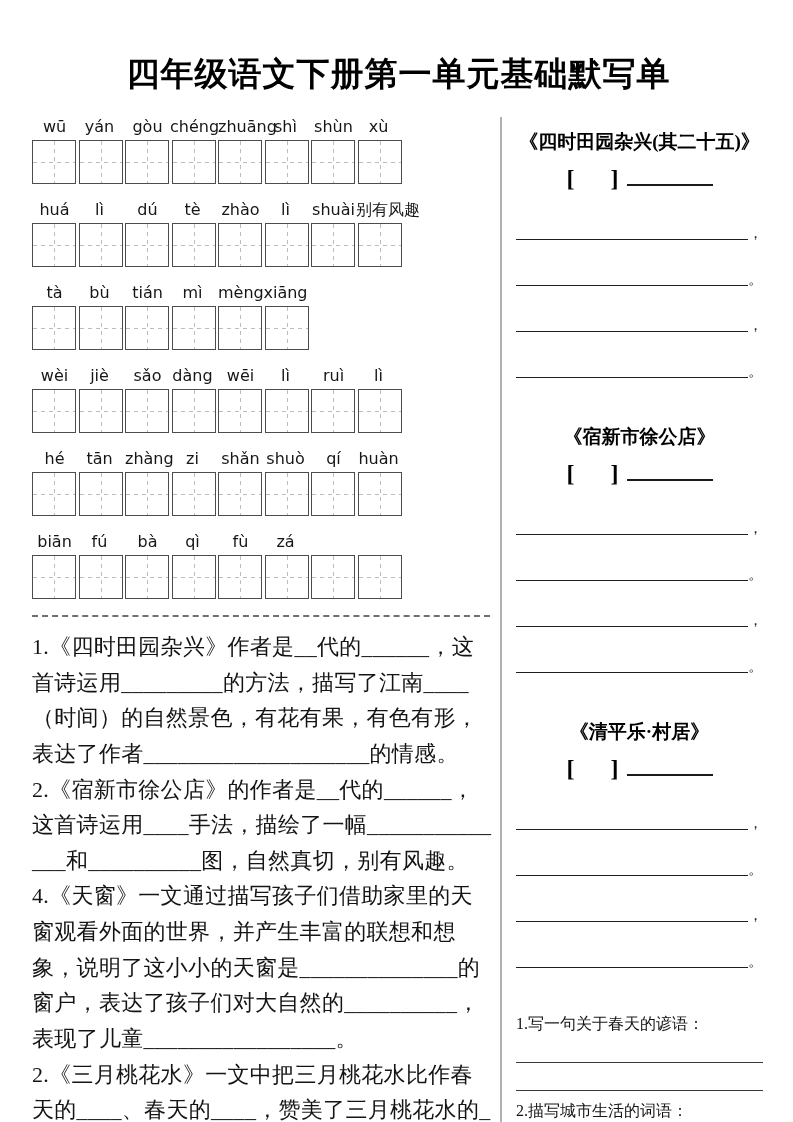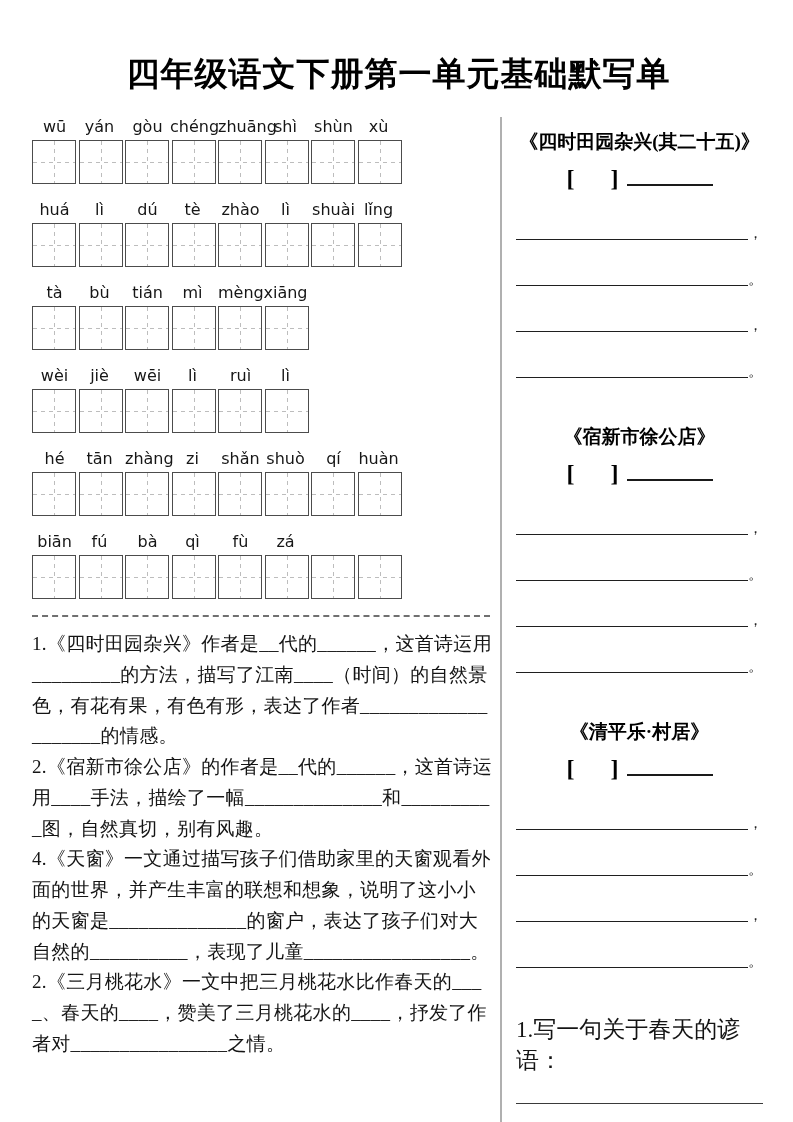--- a/index.html
+++ b/index.html
@@ -28,38 +28,38 @@
     width:44px;height:44px;box-sizing:border-box;border:1.6px solid #4c4c4c;
     background-image:
       repeating-linear-gradient(to right,#bdbdbd 0 4px,transparent 4px 8px),
       repeating-linear-gradient(to bottom,#bdbdbd 0 4px,transparent 4px 8px);
     background-size:100% 1px,1px 100%;
     background-position:0 center,center 0;
     background-repeat:no-repeat;
   }
   .dash-div{border-top:2px dashed #707070;margin:16px 4px 12px 0;height:0;}
   
-  .questions p{margin:0;font-size:19px;line-height:1.62;letter-spacing:.3px;
+  .questions p{margin:0;font-size:22px;line-height:1.62;letter-spacing:.3px;
     word-break:break-all;color:#141414;}
   
   .poem{text-align:center;margin:10px 0 46px 0;}
   .poem .ptitle{font-size:19px;font-weight:bold;margin:0;color:#000;}
   .bracket-row{margin-top:9px;height:30px;font-weight:bold;font-size:24px;
     font-family:"Liberation Serif",serif;color:#000;}
   .bracket-row .bl{display:inline-block;}
   .bracket-row .bsp{display:inline-block;width:36px;}
   .bracket-row .author-blank{
     display:inline-block;width:86px;height:20px;margin-left:8px;
     border-bottom:2px solid #1a1a1a;vertical-align:baseline;}
   .ans-row{display:flex;align-items:flex-end;margin-top:33px;}
   .ans-line{flex:1;border-bottom:1.6px solid #1f1f1f;height:2px;}
   .ans-punct{width:15px;font-size:15px;line-height:13px;text-align:right;color:#222;}
   
   .prompts{margin-top:14px;}
-  .prompt-label{font-size:23px;margin:10px 0 0 0;color:#141414;}
+  .prompt-label{font-size:16px;margin:10px 0 0 0;color:#141414;}
   .prompt-label.first{margin-top:34px;}
   .p-line{border-bottom:1.7px solid #3a3a3a;margin-top:25px;height:2px;}
 </style>
 </head>
 <body>
 
 <div class="page">
   <h1 class="title">四年级语文下册第一单元基础默写单</h1>
 
   <div class="content">
@@ -136,21 +136,21 @@
               <span>lì</span>
             </div>
           <div class="bx">
               <div class="tzg"></div>
               <div class="tzg"></div>
             </div>
         </div>
         <div class="pgroup">
           <div class="py">
               <span>shuài</span>
-              <span>lǐng</span>
+              <span>别有风趣</span>
             </div>
           <div class="bx">
               <div class="tzg"></div>
               <div class="tzg"></div>
             </div>
         </div>
       </div>
 
       <div class="prow">
         <div class="pgroup">
@@ -183,20 +183,30 @@
               <div class="tzg"></div>
             </div>
         </div>
       </div>
 
       <div class="prow">
         <div class="pgroup">
           <div class="py">
               <span>wèi</span>
               <span>jiè</span>
+            </div>
+          <div class="bx">
+              <div class="tzg"></div>
+              <div class="tzg"></div>
+            </div>
+        </div>
+        <div class="pgroup">
+          <div class="py">
+              <span>sǎo</span>
+              <span>dàng</span>
             </div>
           <div class="bx">
               <div class="tzg"></div>
               <div class="tzg"></div>
             </div>
         </div>
         <div class="pgroup">
           <div class="py">
               <span>wēi</span>
               <span>lì</span>

